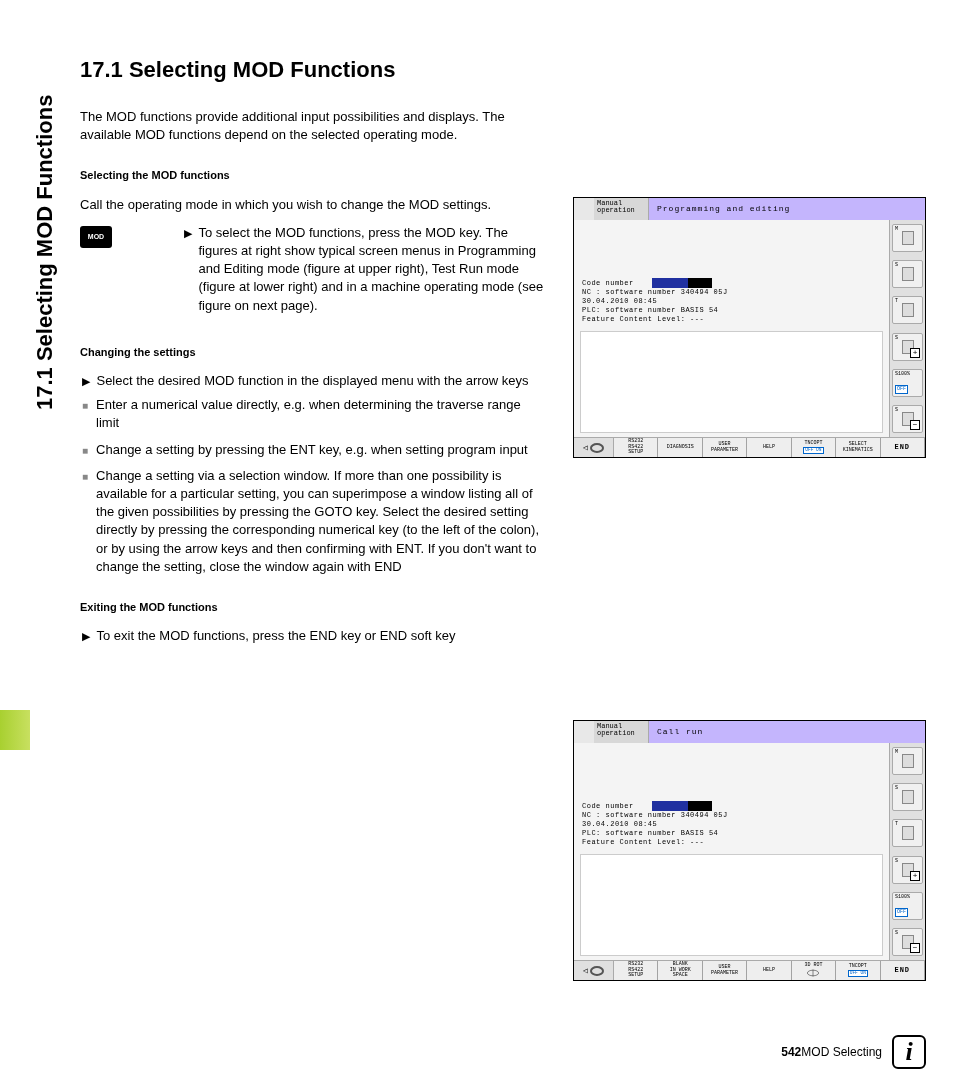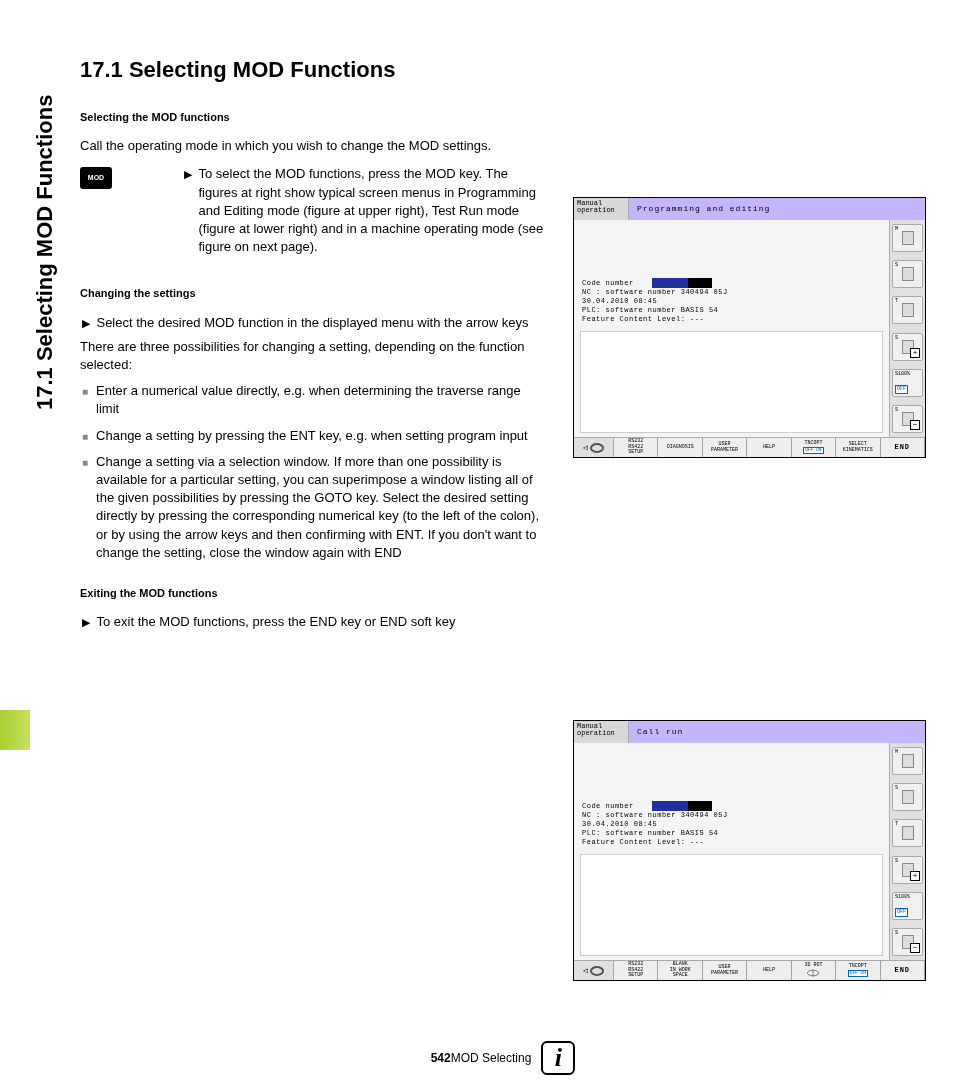--- a/index.html
+++ b/index.html
@@ -65,21 +65,21 @@
   .screen {
     width: 353px; height: 261px;
     border: 1px solid #000;
     background: #e8e8e8;
     font-family: "Courier New", monospace;
     font-size: 7px;
     position: relative;
     display: flex;
     flex-direction: column;
   }
-  .screen-head { display: flex; height: 22px; }
+  .screen-head { display: flex; height: 22px; padding-left: 20px; }
   .screen-head .mo { width: 55px; background: #d8d8d8; padding: 2px 3px; line-height: 1; border-right: 1px solid #aaa; }
   .screen-head .title { flex: 1; background: #c4b5fd; padding: 5px 8px; letter-spacing: 1px; font-size: 8px; }
   .screen-body-wrap { flex: 1; display: flex; }
   .screen-body { flex: 1; background: #f4f4f4; padding: 4px 6px; display: flex; flex-direction: column; }
   .screen-body .white-area { flex: 1; background: #fff; margin-top: 4px; border: 1px solid #ccc; }
   .screen-body .info-lines { padding: 4px 2px 2px 2px; line-height: 1.3; letter-spacing: 0.5px; }
   .screen-body .code-row { display: flex; align-items: center; gap: 18px; }
   .screen-body .code-box { width: 60px; height: 10px; background: linear-gradient(to right, #2030a0 60%, #000 60%); }
   .screen-side {
     width: 36px; background: #e0e0e0; border-left: 1px solid #aaa;
@@ -123,25 +123,25 @@
   }
   .soft.small-badge .bd {
     background: #fff; border: 1px solid #06c; color: #06c;
     font-size: 4.5px; padding: 0 1px; margin-top: 1px;
   }
   .soft.end { font-size: 7px; letter-spacing: 1px; font-weight: bold; }
   .soft svg { width: 14px; height: 10px; }
 
   .footer {
     position: absolute;
-    bottom: 16px;
+    bottom: 22px;
     left: 80px;
     right: 28px;
     display: flex;
-    justify-content: center;
+    justify-content: flex-end;
     align-items: center;
     font-size: 12px;
     margin-top: 24px;
   }
   .footer .pn { font-weight: bold; }
   .footer .r { display: flex; align-items: center; gap: 10px; }
   .info-icon {
     width: 34px; height: 34px; border: 2px solid #000; border-radius: 6px;
     display: flex; align-items: center; justify-content: center;
     font-family: Georgia, serif; font-size: 26px; font-weight: bold; font-style: italic;
@@ -149,38 +149,38 @@
 </style>
 </head>
 <body>
 
 <div class="green-bar"></div>
 
 <div class="side-title">17.1 Selecting MOD Functions</div>
 
 <div class="content">
   <h1 class="page-title">17.1  Selecting MOD Functions</h1>
+  <p class="para">The MOD functions provide additional input possibilities and displays. The available MOD functions depend on the selected operating mode.</p>
 
   <h2 class="sub">Selecting the MOD functions</h2>
   <p class="para">Call the operating mode in which you wish to change the MOD settings.</p>
 
   <div class="mod-row">
     <div class="mod-key">MOD</div>
     <div class="arrow-item" style="padding-left:60px;flex:1">
       <span class="arrow">▶</span>
       <span>To select the MOD functions, press the MOD key. The figures at right show typical screen menus in Programming and Editing mode (figure at upper right), Test Run mode (figure at lower right) and in a machine operating mode (see figure on next page).</span>
     </div>
   </div>
 
   <h2 class="sub">Changing the settings</h2>
   <div class="arrow-item">
     <span class="arrow">▶</span>
     <span>Select the desired MOD function in the displayed menu with the arrow keys</span>
   </div>
-  <p class="para">There are three possibilities for changing a setting, depending on the function selected:</p>
   <div class="sq-list">
     <div class="sq-item">
         <span class="sq">■</span>
         <span>Enter a numerical value directly, e.g. when determining the traverse range limit</span>
       </div>
     <div class="sq-item">
         <span class="sq">■</span>
         <span>Change a setting by pressing the ENT key, e.g. when setting program input</span>
       </div>
     <div class="sq-item">

